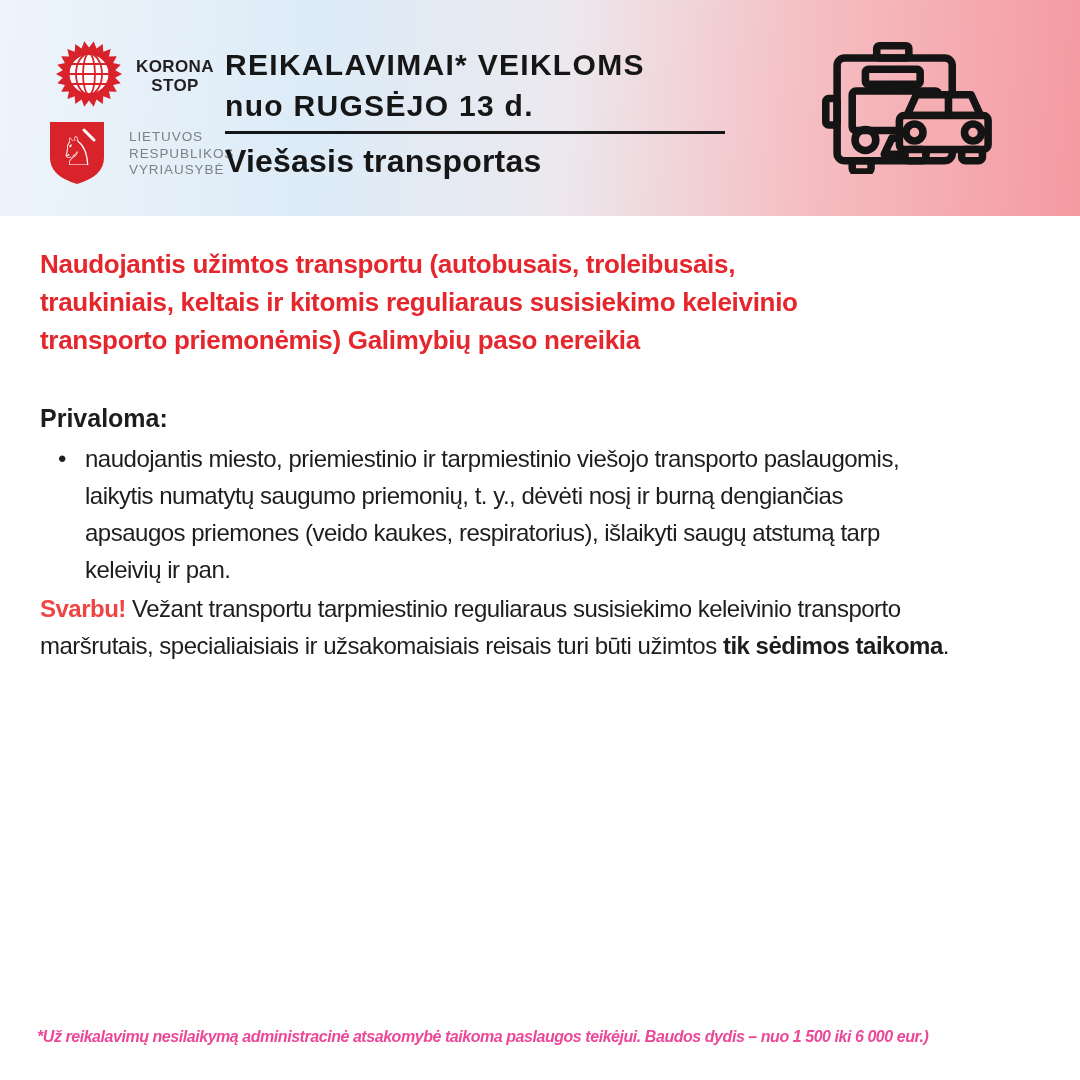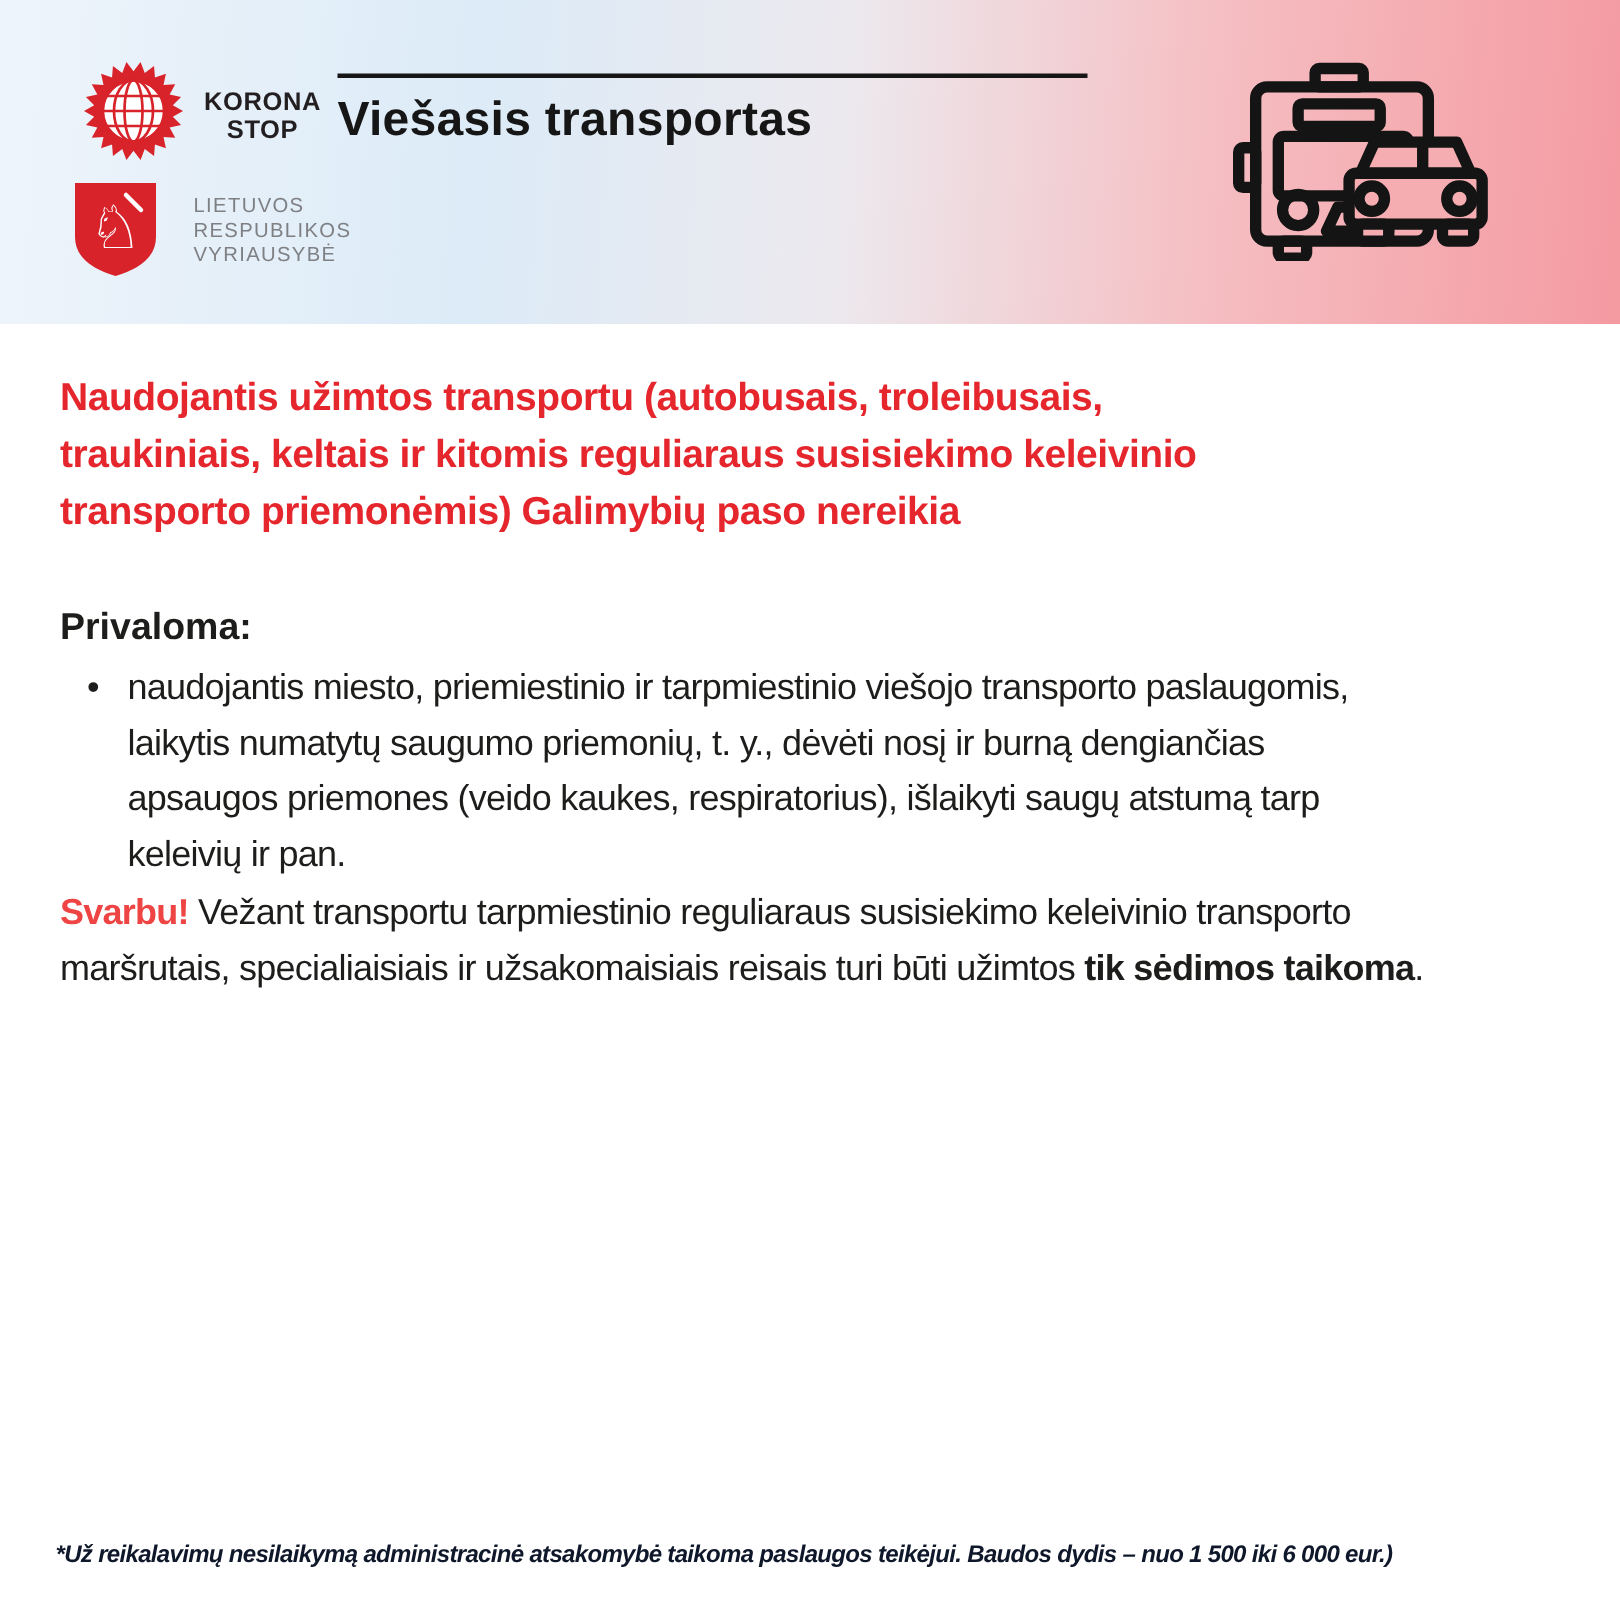--- a/index.html
+++ b/index.html
@@ -64,21 +64,21 @@
   .important{
     position:absolute;left:40px;top:590px;width:1010px;margin:0;
     font-size:24px;line-height:37px;letter-spacing:-.5px;color:#1d1d1b;
   }
   .important .label{color:#ef4444;font-weight:700;}
   .important .bold{font-weight:700;}
 
   .footer-note{
     position:absolute;left:37px;top:1028px;width:1030px;margin:0;
     font-size:16px;font-weight:700;font-style:italic;
-    letter-spacing:-.45px;color:#0f172a;
+    letter-spacing:-.45px;color:#ec4899;
   }
 </style>
 </head>
 <body>
 
 <div class="poster">
 
   <div class="header">
 
     <div class="korona-logo">
@@ -105,20 +105,22 @@
           <text x="29" y="45" text-anchor="middle" font-size="40" font-family="DejaVu Sans, sans-serif" fill="#ffffff">♘</text>
           <line x1="36" y1="10" x2="46" y2="20" stroke="#ffffff" stroke-width="3" stroke-linecap="round"></line>
         </svg>
       </span>
       <div class="txt preline">LIETUVOS
 RESPUBLIKOS
 VYRIAUSYBĖ</div>
     </div>
 
     <div class="title-block">
+      <h1 class="main-title preline">REIKALAVIMAI* VEIKLOMS
+nuo RUGSĖJO 13 d.</h1>
       <div class="title-rule"></div>
       <h2 class="subtitle">Viešasis transportas</h2>
     </div>
 
     <div class="vehicles">
       <svg width="180" height="134" viewBox="0 0 190 142">
         <g fill="none" stroke="#141414" stroke-width="8" stroke-linejoin="round" stroke-linecap="round">
 
           <rect x="64" y="6" width="34" height="13" rx="3"></rect>
           <rect x="22" y="19" width="122" height="109" rx="8"></rect>

